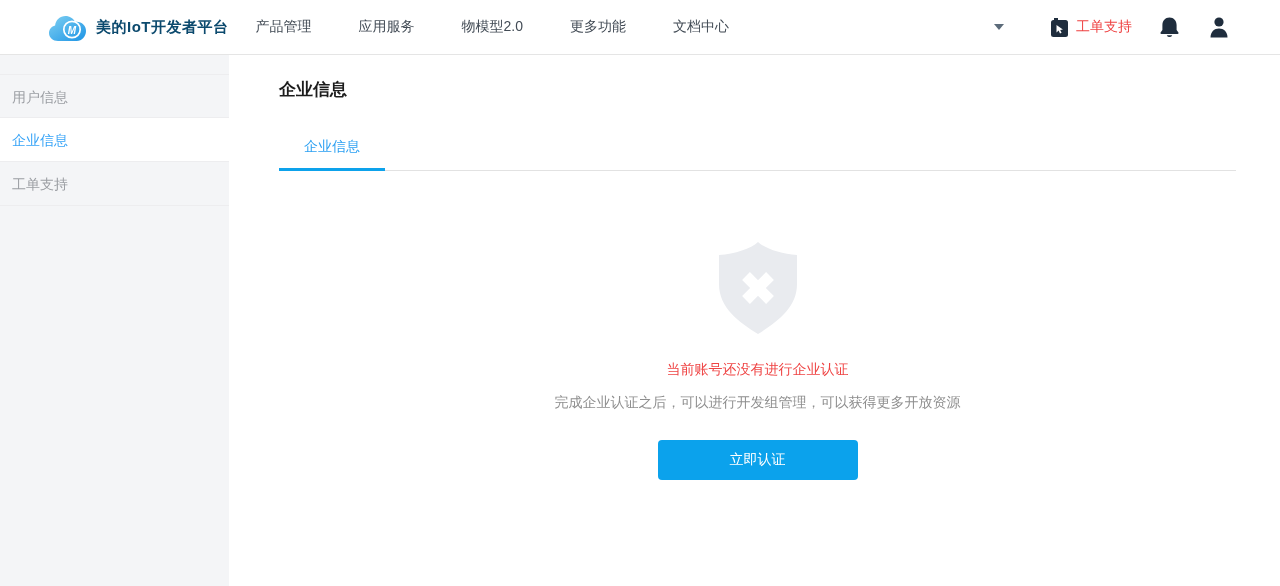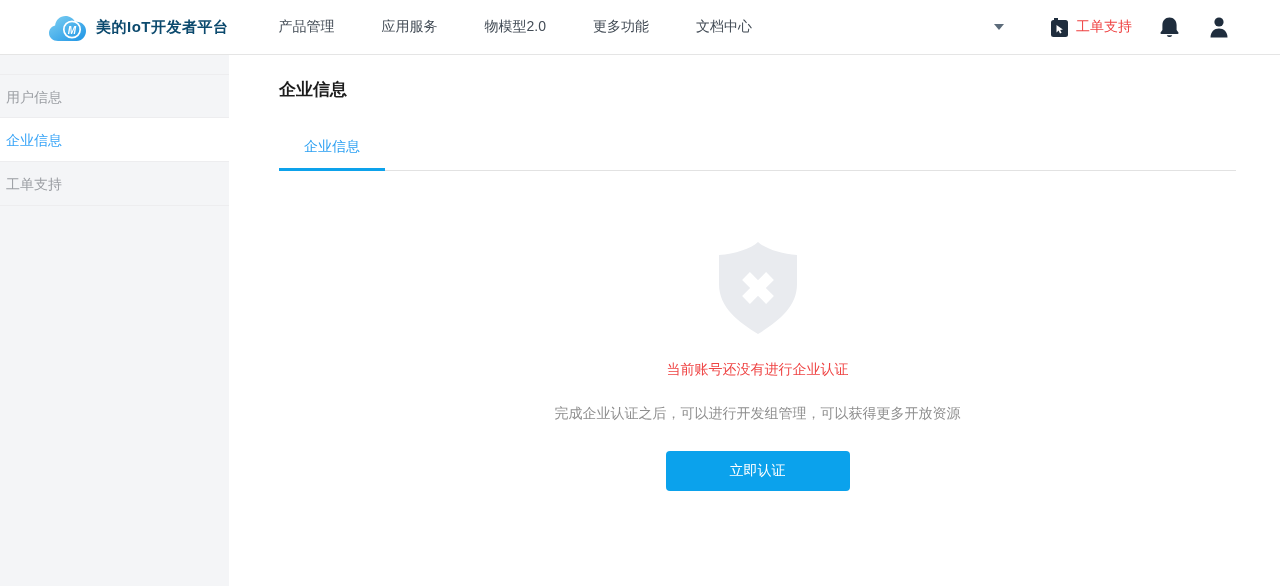--- a/index.html
+++ b/index.html
@@ -28,21 +28,21 @@
   .brand-name {
     margin-left: 9px;
     font-size: 15px;
     font-weight: bold;
     color: #0c4a6e;
     letter-spacing: 0.5px;
     white-space: nowrap;
   }
   .nav-menu {
     display: flex;
-    margin-left: 50px;
+    margin-left: 27px;
     align-items: center;
     text-align: right;
   }
   .nav-item {
     font-size: 14px;
     color: #424b55;
     margin-right: 47px;
     white-space: nowrap;
     cursor: pointer;
   }
@@ -77,21 +77,21 @@
   
   .sidebar {
     position: absolute; top: 55px; left: 0; bottom: 0;
     width: 229px;
     background: #f4f5f7;
     padding-top: 19px;
   }
   .sidebar-item {
     height: 44px;
     line-height: 44px;
-    padding-left: 6px;
+    padding-left: 12px;
     font-size: 14px;
     color: #9b9ea3;
     border-bottom: 1px solid #ededef;
     cursor: pointer;
   }
   .sidebar-item:first-child { border-top: 1px solid #ededef; }
   .sidebar-item.active {
     background: #ffffff;
     color: #36a3f7;
   }
@@ -132,27 +132,27 @@
     margin-top: 71px;
     display: flex;
     justify-content: center;
   }
   .empty-line1 {
     margin-top: 27px;
     font-size: 14px;
     color: #ef4444;
   }
   .empty-line2 {
-    margin-top: 26px;
+    margin-top: 15px;
     font-size: 14px;
     color: #8f8f8f;
   }
   .primary-btn {
     margin-top: 28px;
-    width: 184px;
+    width: 200px;
     height: 40px;
     background: #0ba2ec;
     color: #ffffff;
     font-size: 14px;
     border: none;
     border-radius: 4px;
     cursor: pointer;
     font-family: "Liberation Sans", "DejaVu Sans", sans-serif;
   }
 </style>

